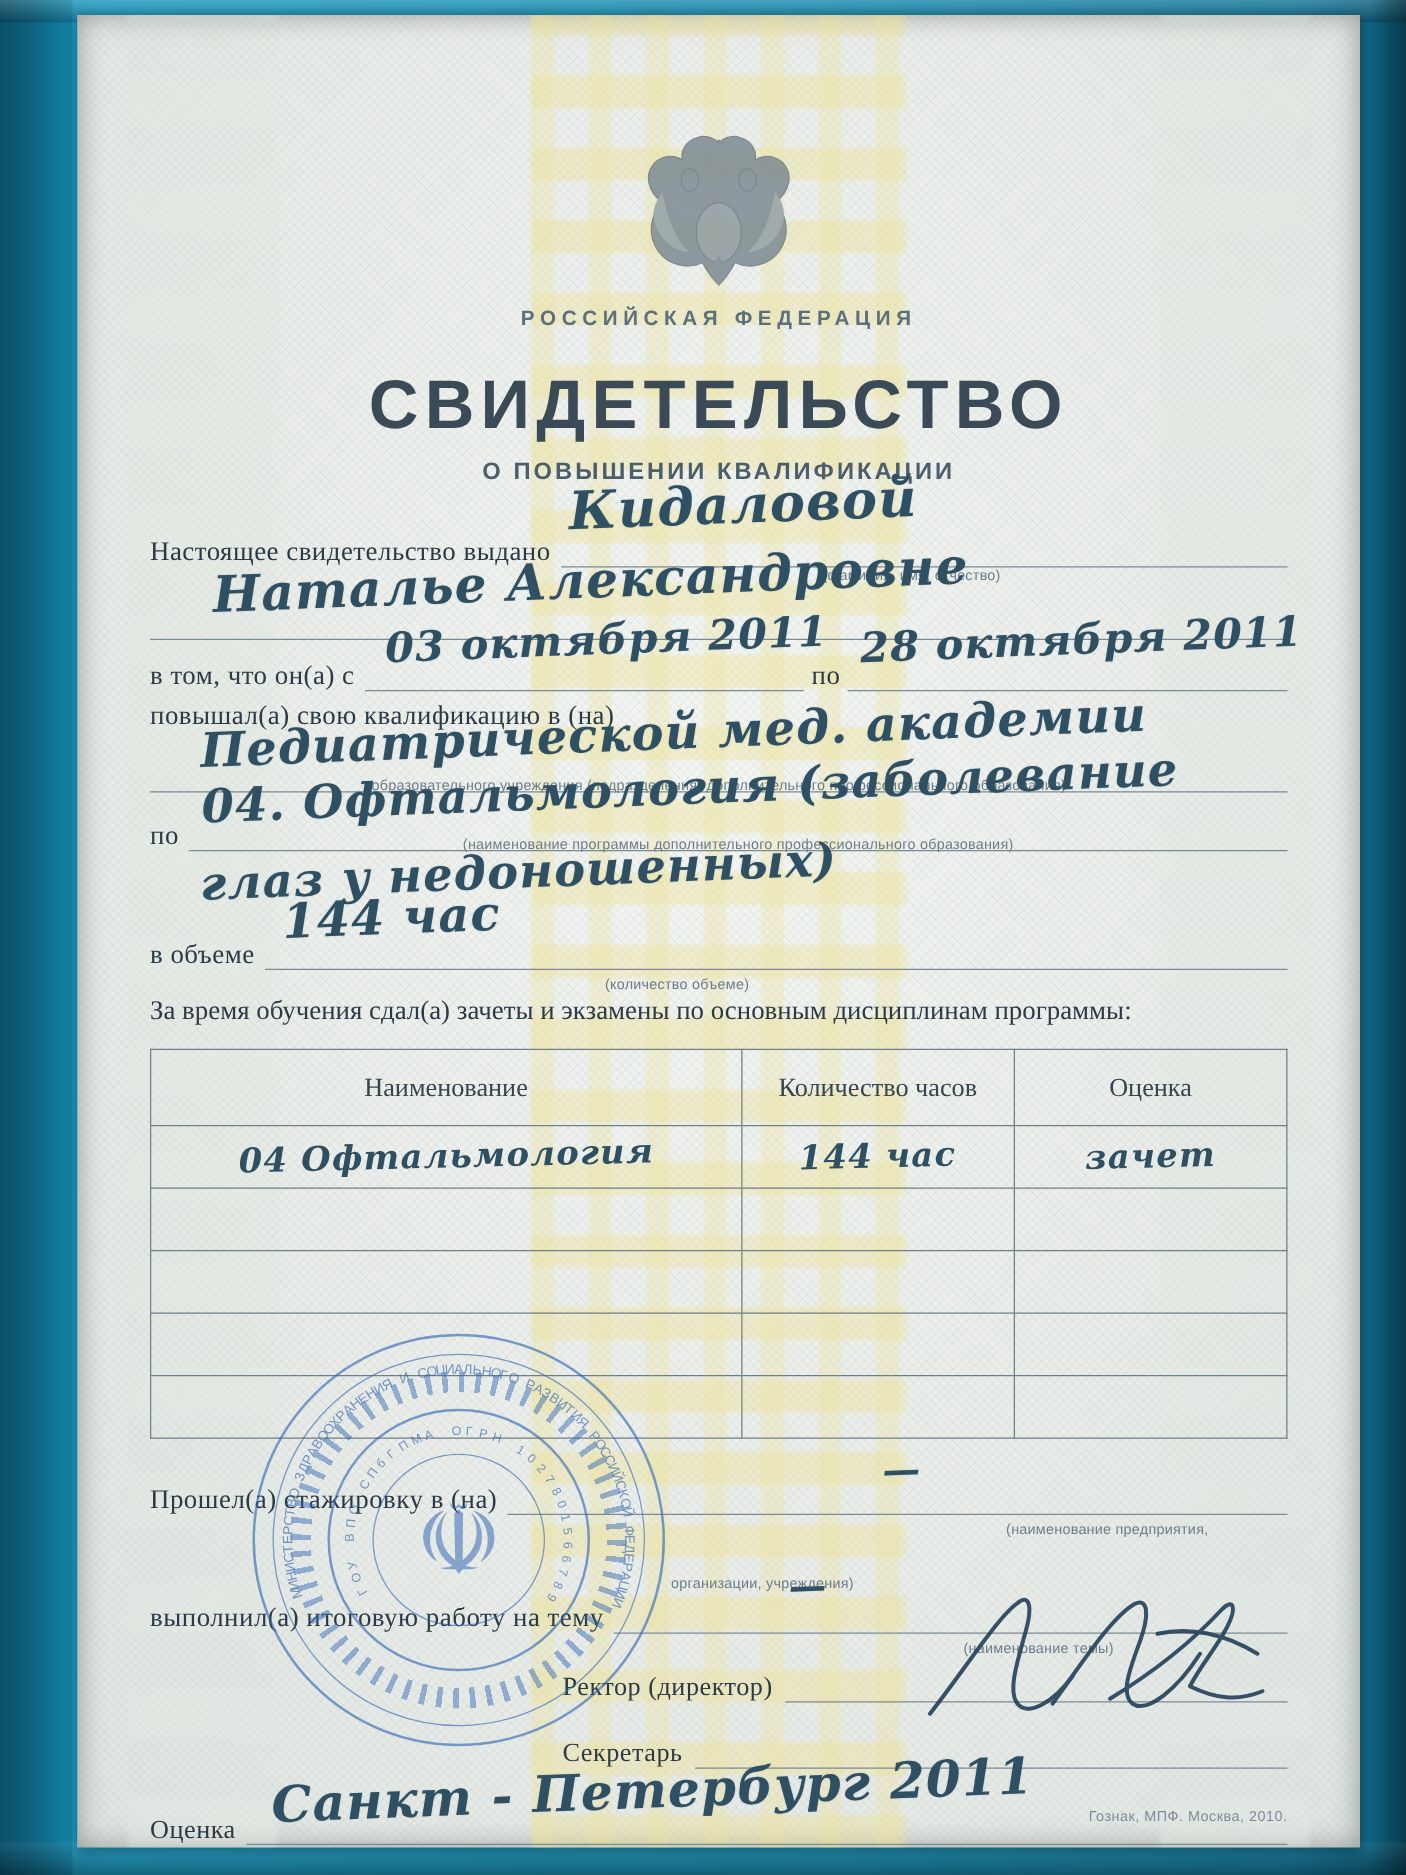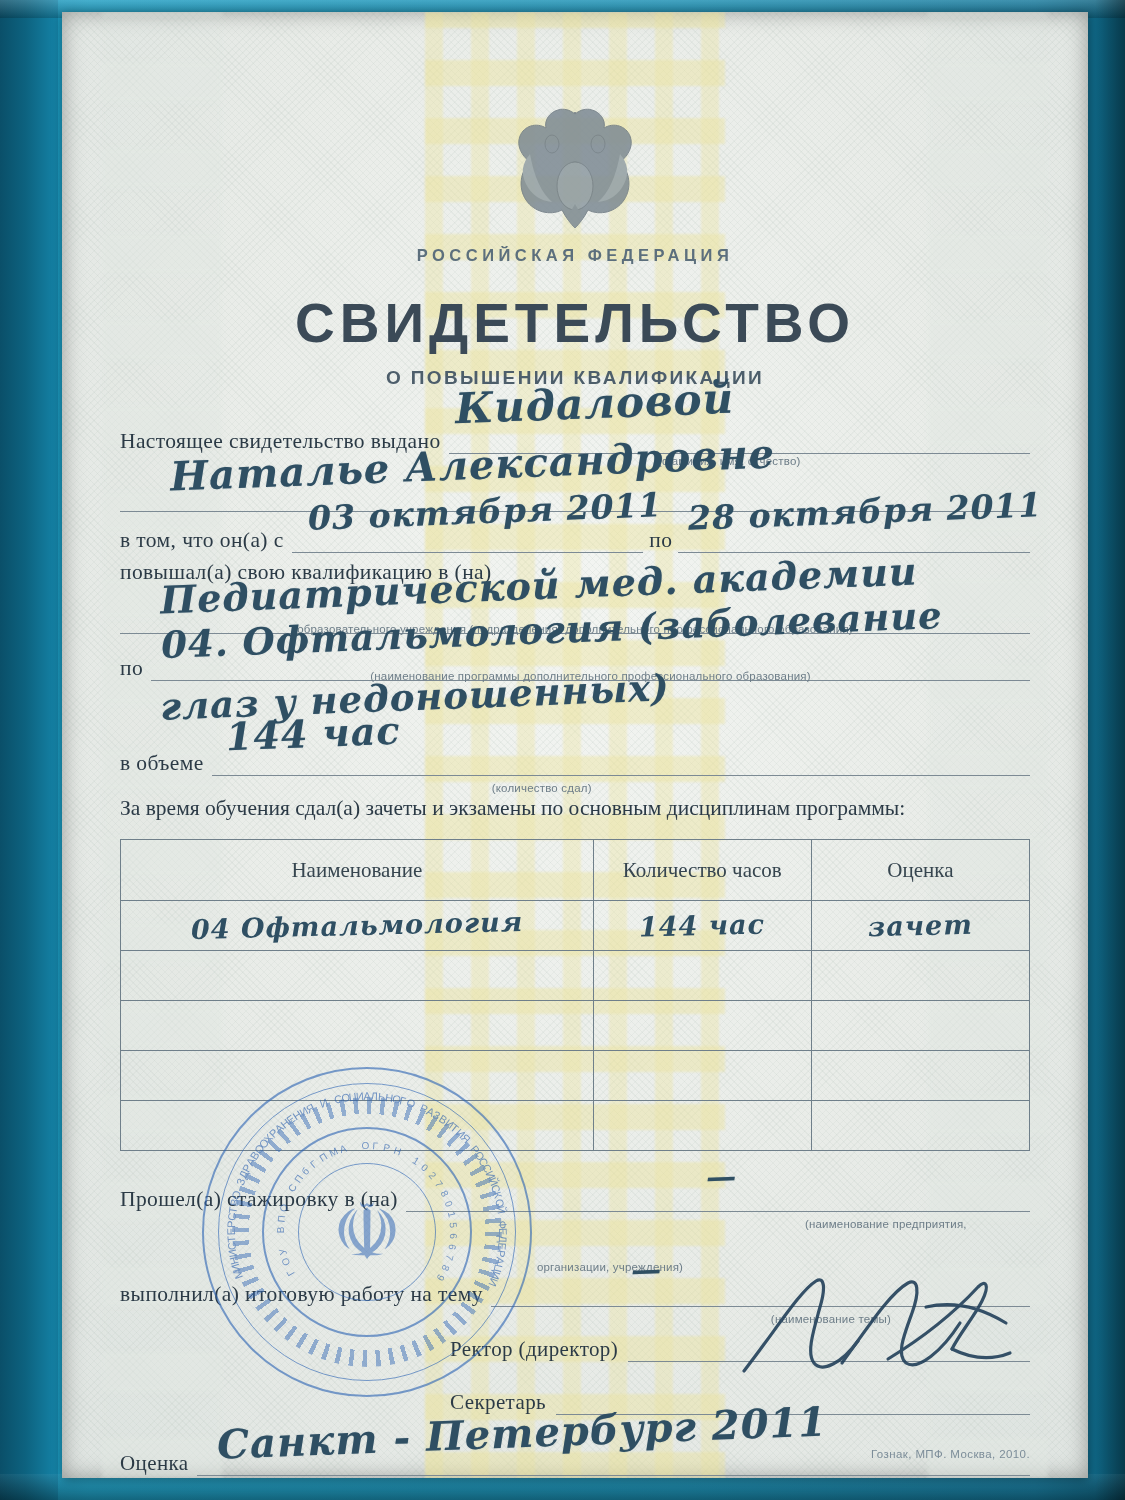--- a/index.html
+++ b/index.html
@@ -405,21 +405,21 @@
         <div class="row" style="margin-top:16px">
           <span class="fill noline" style="margin-left:0; height:30px;">
             <span class="hw" style="font-size:37px; left:40px; top:-22px;">глаз у недоношенных)</span>
           </span>
         </div>
 
         <div class="row" style="margin-top:18px">
           <span class="lbl">в объеме</span>
           <span class="fill">
             <span class="hw" style="font-size:38px; left:14px; top:-34px;">144 час</span>
-            <span class="hint" style="position:absolute; left:200px; bottom:-20px; width:260px;">(количество сдал)</span>
+            <span class="hint" style="position:absolute; left:200px; bottom:-20px; width:260px;">(количество объеме)</span>
           </span>
         </div>
 
         <div class="para">За время обучения сдал(а) зачеты и экзамены по основным дисциплинам программы:</div>
 
         <table class="disc">
           <thead>
             <tr>
               <th class="col-name">Наименование</th>
               <th class="col-hours">

